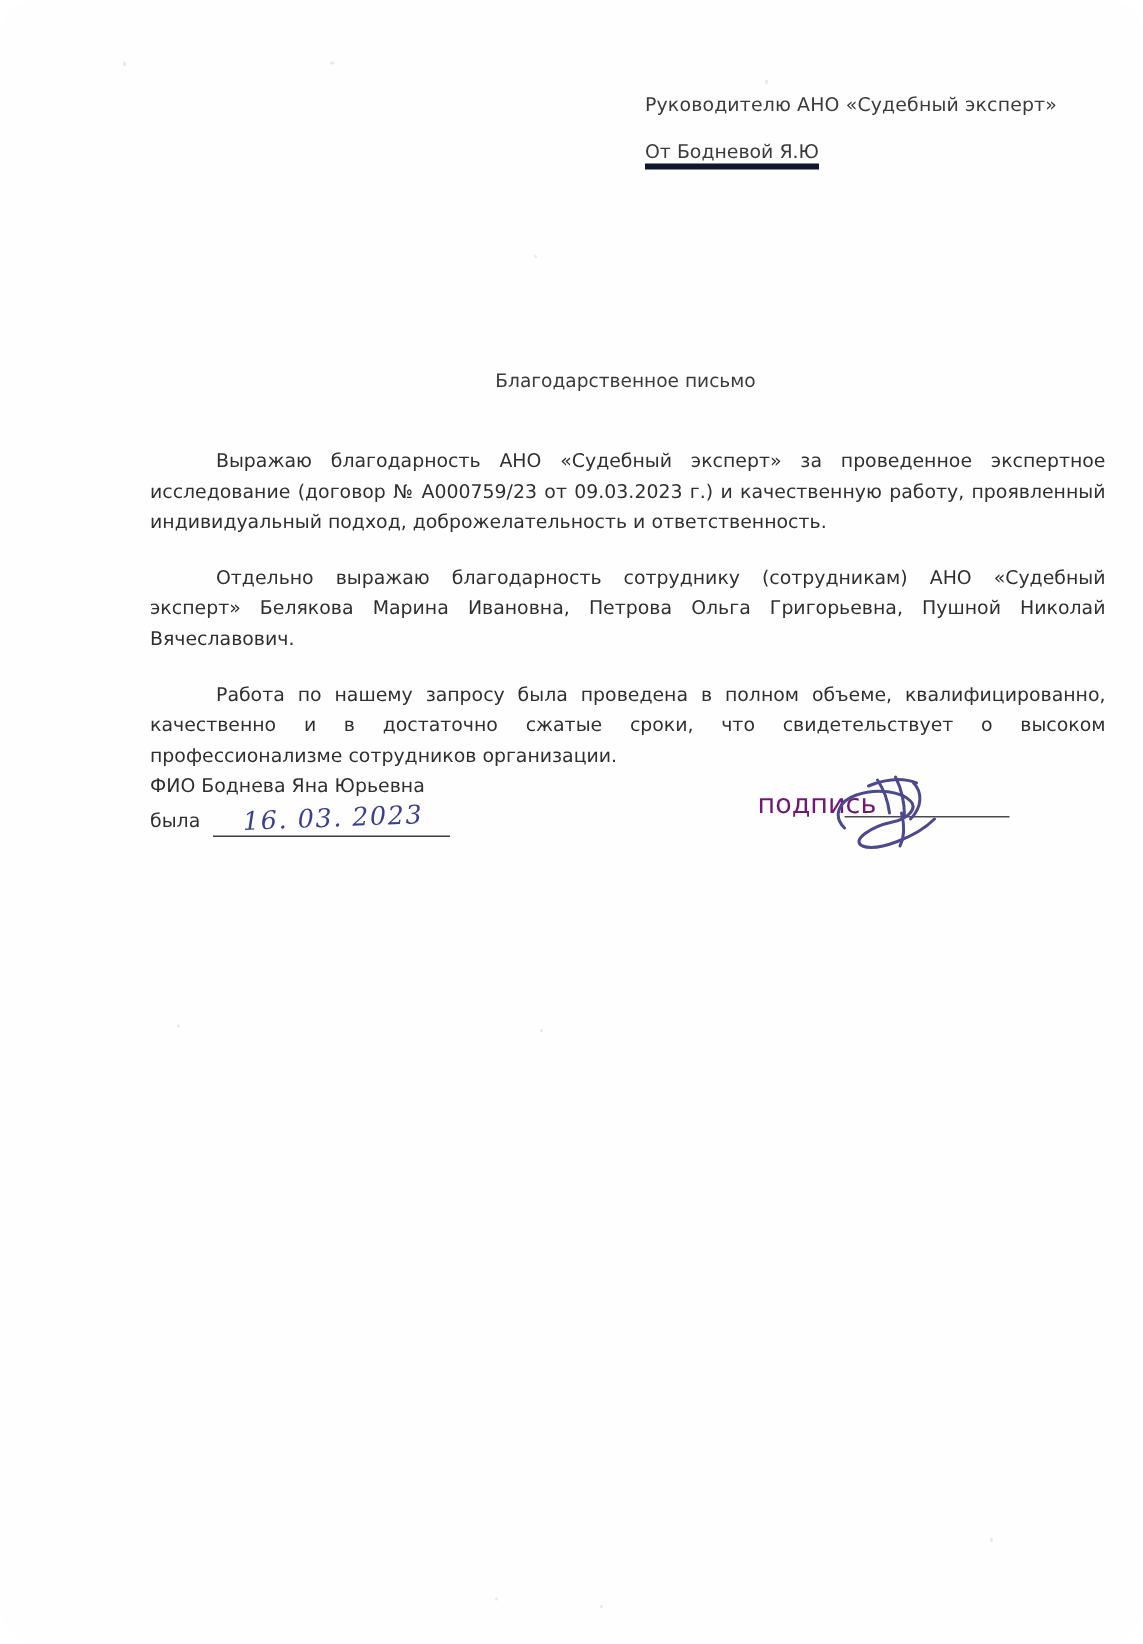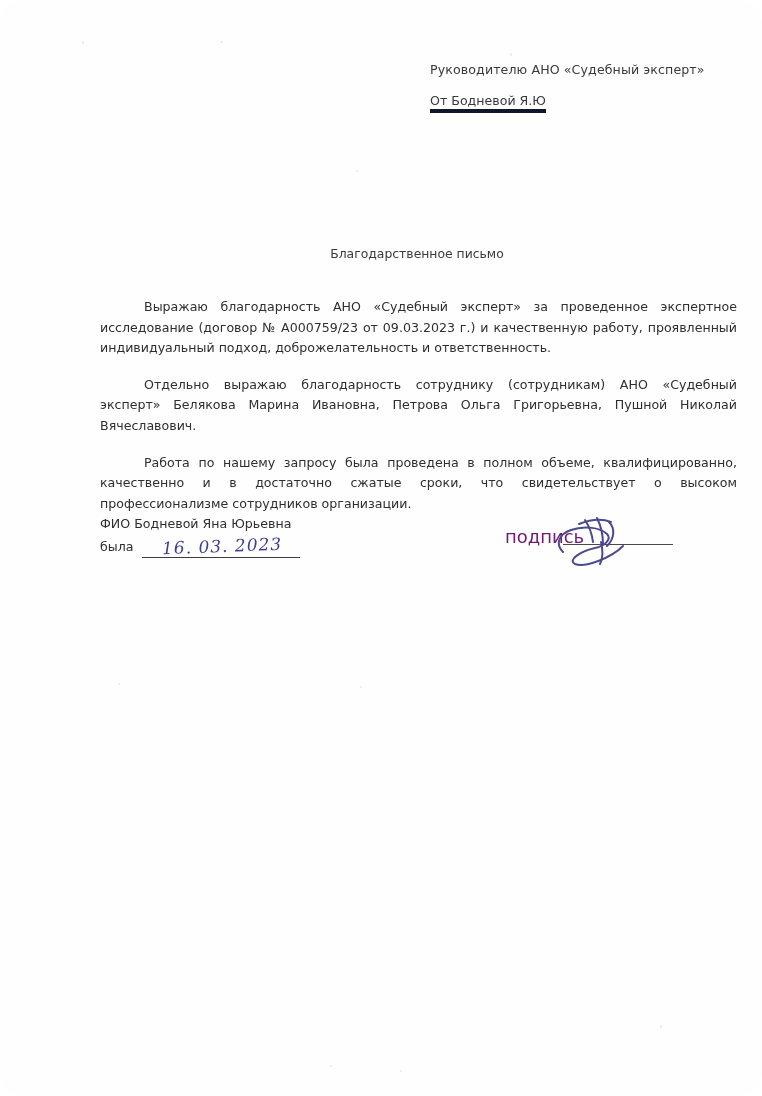--- a/index.html
+++ b/index.html
@@ -166,21 +166,21 @@
 
   <div class="doc-title">Благодарственное письмо</div>
 
   <div class="body-block">
     <p class="para">Выражаю благодарность АНО «Судебный эксперт» за проведенное экспертное исследование (договор № A000759/23 от 09.03.2023 г.) и качественную работу, проявленный индивидуальный подход, доброжелательность и ответственность.</p>
     <p class="para">Отдельно выражаю благодарность сотруднику (сотрудникам) АНО «Судебный эксперт» Белякова Марина Ивановна, Петрова Ольга Григорьевна, Пушной Николай Вячеславович.</p>
     <p class="para">Работа по нашему запросу была проведена в полном объеме, квалифицированно, качественно и в достаточно сжатые сроки, что свидетельствует о высоком профессионализме сотрудников организации.</p>
   </div>
 
   <div class="sign-block">
-    <div class="fio-line">ФИО Бодневой Яна Юрьевна</div>
+    <div class="fio-line">ФИО Боднева Яна Юрьевна</div>
     <div class="date-row">
       <span class="date-label">была</span>
       <span class="date-rule"></span>
       <span class="date-hand">16. 03. 2023</span>
     </div>
   </div>
 
   <div class="signature-area">
     <span class="sig-label">подпись</span>
     <span class="sig-rule"></span>

